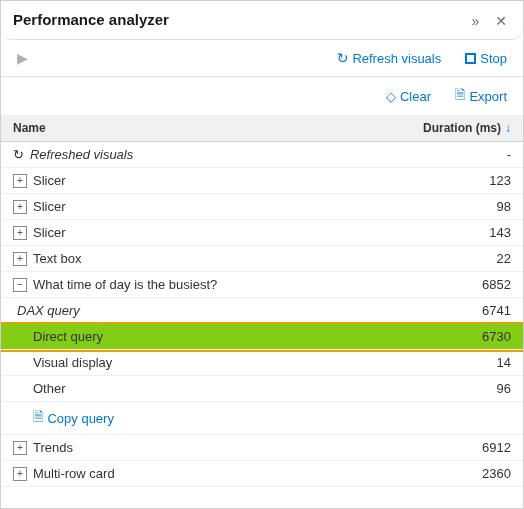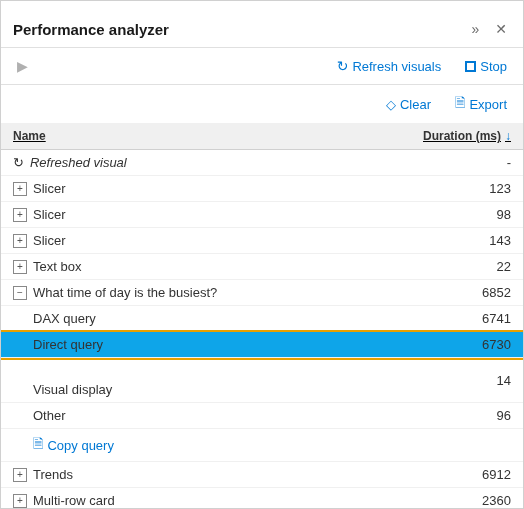--- a/index.html
+++ b/index.html
@@ -14,24 +14,24 @@
     .panel {
       width: 524px;
       height: 509px;
       background: #fff;
       border: 1px solid #d0d0d0;
       display: flex;
       flex-direction: column;
     }
     .panel-header {
       display: flex;
-      align-items: center;
       justify-content: space-between;
-      padding: 18px 12px 8px 12px;
+      padding: 10px 12px 8px 12px;
       border-bottom: 1px solid #e0e0e0;
+      border-radius: 12px;
     }
     .panel-title {
       font-size: 15px;
       font-weight: 600;
       color: #1a1a1a;
     }
     .panel-header-icons {
       display: flex;
       gap: 8px;
       align-items: center;
@@ -89,21 +89,20 @@
     .table-container {
       flex: 1;
       overflow-y: auto;
     }
     table {
       width: 100%;
       border-collapse: collapse;
     }
     thead tr {
       background: #f0f0f0;
-      text-decoration: underline;
     }
     thead th {
       padding: 6px 12px;
       text-align: left;
       font-weight: 600;
       color: #333;
       font-size: 12px;
       border-bottom: 1px solid #d0d0d0;
     }
     th.right-align {
@@ -212,21 +211,21 @@
               <span>Duration (ms)</span>
               <span class="sort-arrow">↓</span>
             </div>
           </th>
         </tr>
       </thead>
       <tbody id="table-body">
       <tr>
             <td style="display: flex; align-items: center; gap: 6px;">
               <span style="font-size: 13px;">↻</span>
-              <span style="font-style: italic;">Refreshed visual</span>
+              <span style="font-style: italic;">Refreshed visuals</span>
             </td>
             <td class="duration-cell">-</td>
           </tr>
           <tr>
             <td style="display: flex; align-items: center; gap: 6px;">
               <span class="expand-icon">+</span>
               <span>Slicer</span>
             </td>
             <td class="duration-cell">123</td>
           </tr>
@@ -252,33 +251,33 @@
             <td class="duration-cell">22</td>
           </tr>
           <tr>
             <td style="display: flex; align-items: center; gap: 6px;">
               <span class="expand-icon">−</span>
               <span>What time of day is the busiest?</span>
             </td>
             <td class="duration-cell">6852</td>
           </tr>
           <tr>
-            <td style="display: flex; align-items: flex-start; gap: 6px; padding-left: 32px;">
+            <td style="display: flex; align-items: flex-start; gap: 6px; padding-left: 16px; font-style: italic;">
               <span>DAX query</span>
             </td>
             <td class="duration-cell">6741</td>
           </tr>
-          <tr style="background: #0ea5e9; outline: rgb(232, 160, 0) solid 2px;">
+          <tr style="background: #84cc16; outline: rgb(232, 160, 0) solid 2px;">
             <td style="display: flex; align-items: center; gap: 6px; padding-left: 32px;">
               <span>Direct query</span>
             </td>
             <td class="duration-cell">6730</td>
           </tr>
           <tr>
-            <td style="display: flex; align-items: center; gap: 6px; padding-left: 32px; margin-top: 19px;">
+            <td style="display: flex; align-items: center; gap: 6px; padding-left: 32px;">
               <span>Visual display</span>
             </td>
             <td class="duration-cell">14</td>
           </tr>
           <tr>
             <td style="display: flex; align-items: flex-start; gap: 6px; padding-left: 32px;">
               <span>Other</span>
             </td>
             <td class="duration-cell">96</td>
           </tr>

